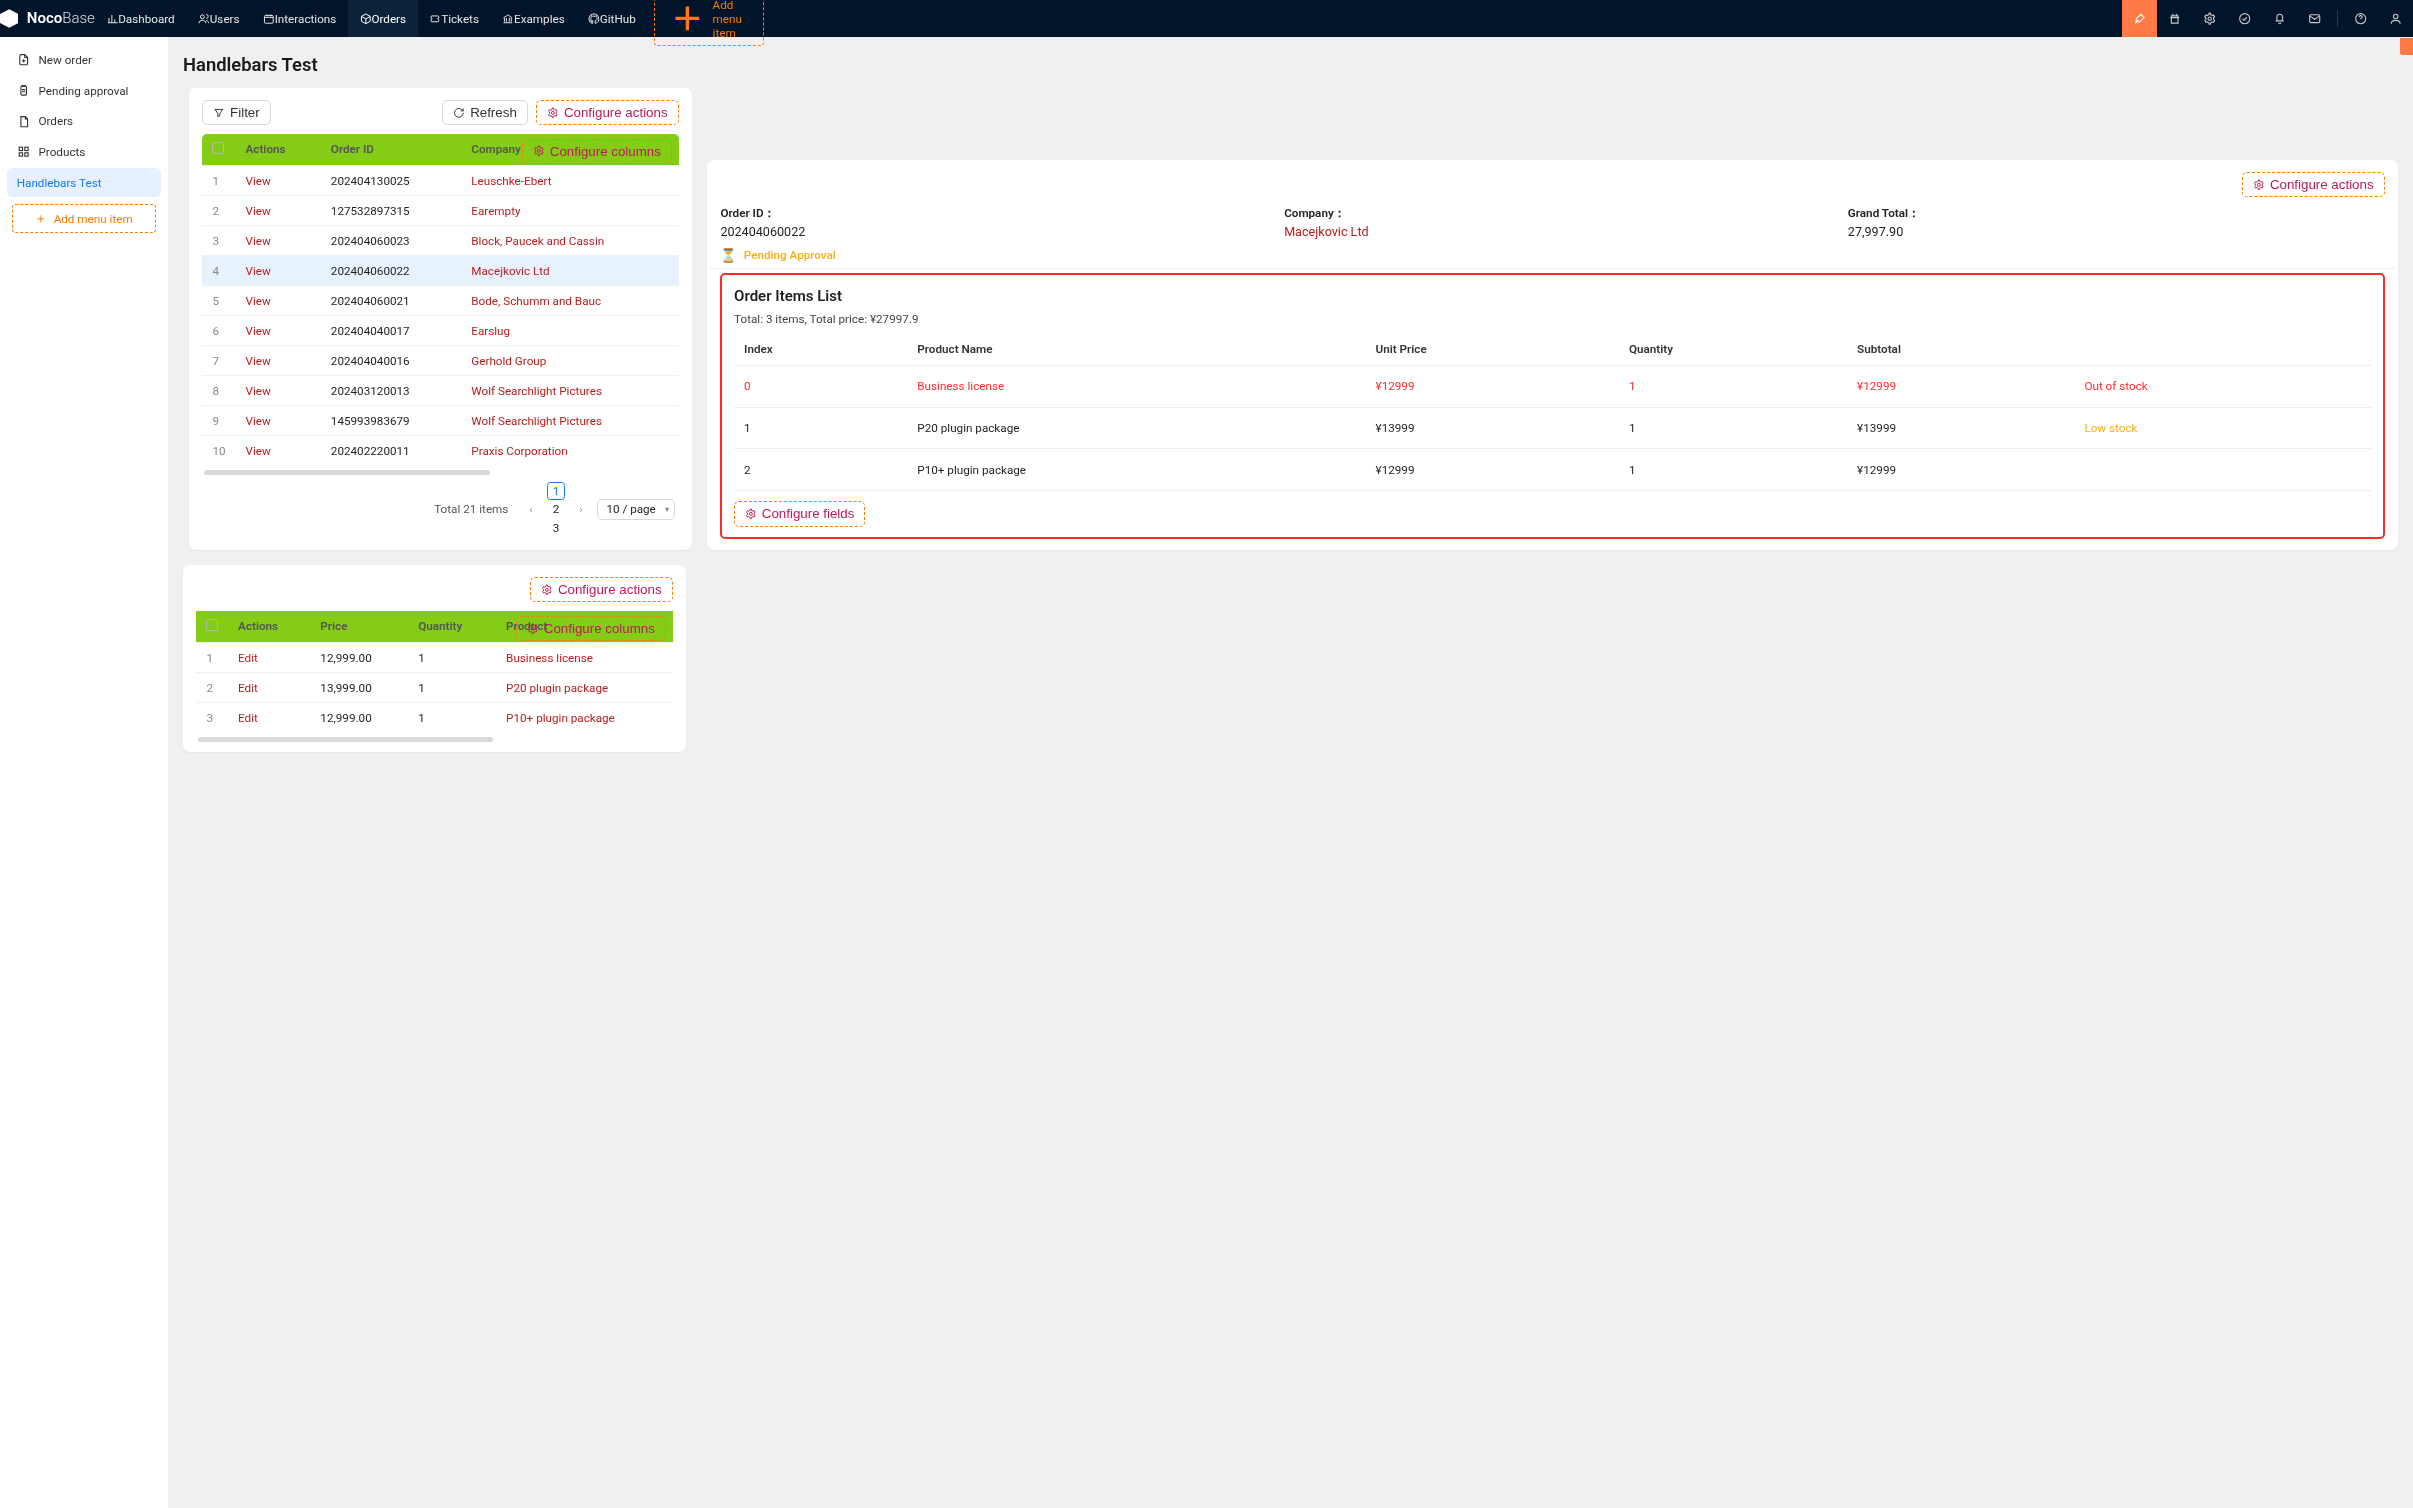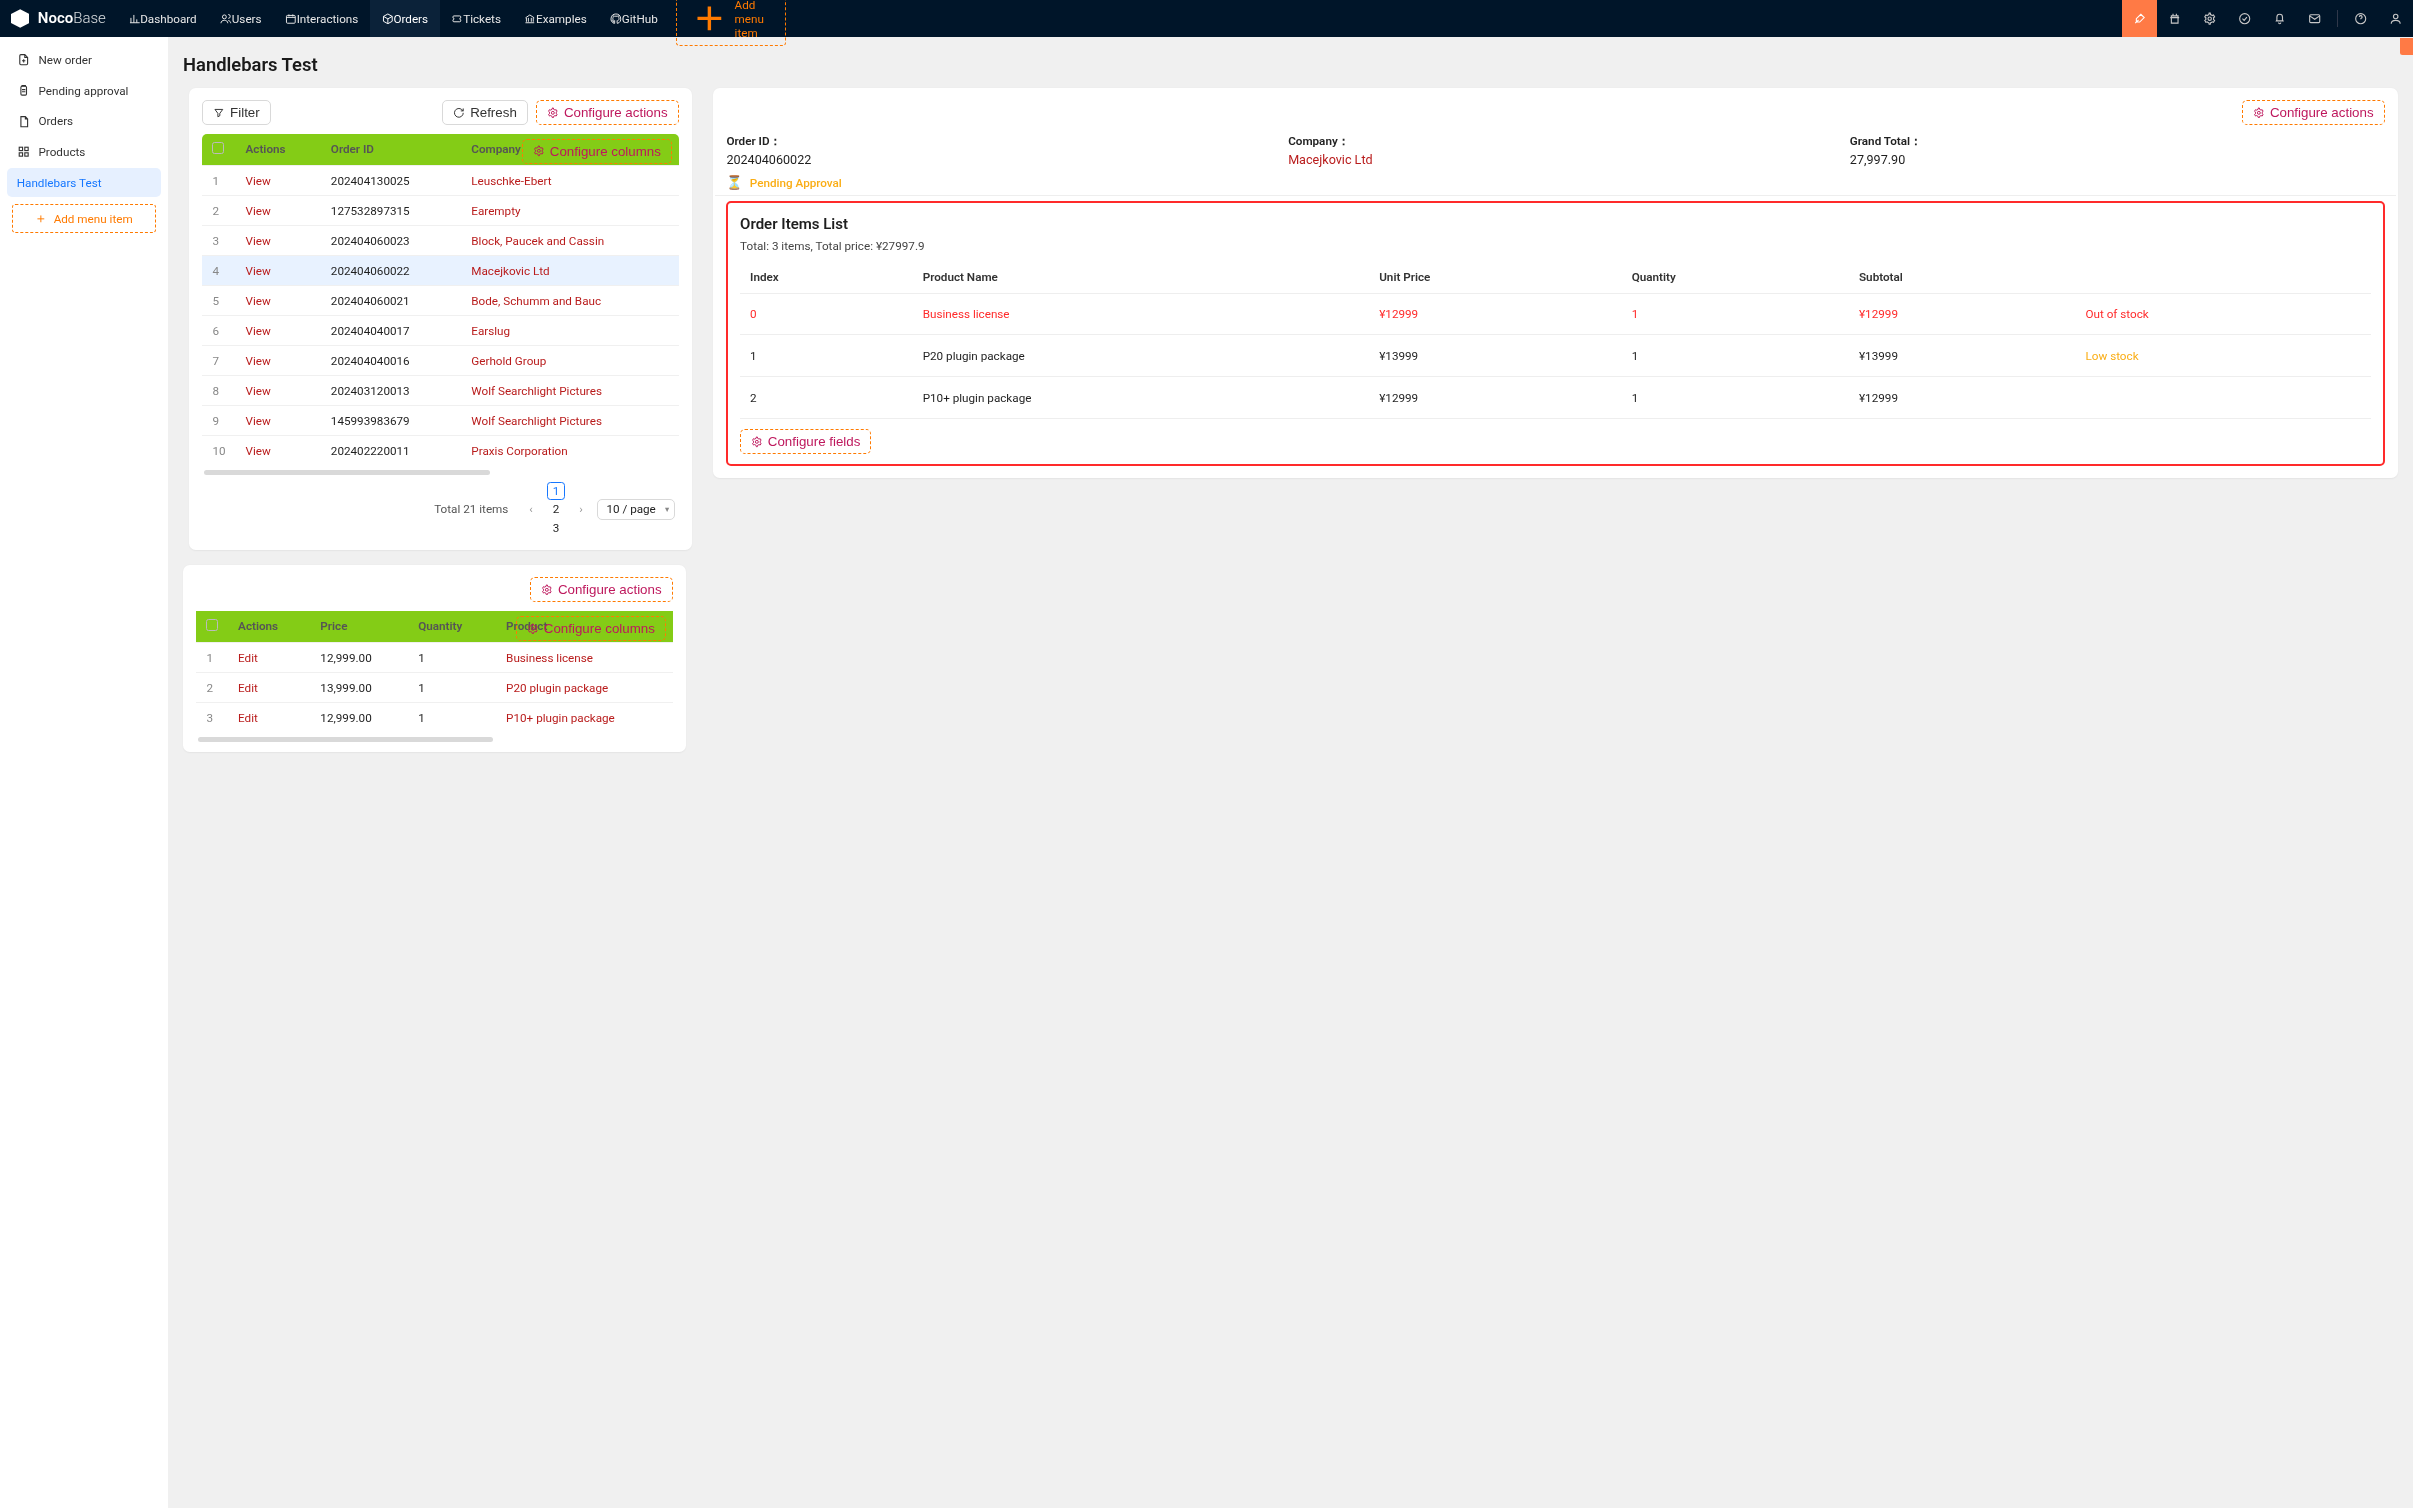--- a/index.html
+++ b/index.html
@@ -1,20 +1,20 @@
 <!DOCTYPE html>
 <html style="font-size:13.4px"><head>
 <meta charset="utf-8">
 <style>
 * { box-sizing: border-box; margin: 0; padding: 0; }
 body { font-family: -apple-system, BlinkMacSystemFont, "Segoe UI", Roboto, sans-serif; font-size: 11.7px; color: #1f1f1f; background: #f0f0f0; }
 
 
 .topnav { display:flex; align-items:center; height:37px; background:#001529; color:#fff; position:relative; }
-.logo { display:flex; align-items:center; gap:5px; padding:0 11px; font-size:15px; font-weight:600; white-space:nowrap; }
+.logo { display:flex; align-items:center; gap:5px; padding:0 0; font-size:15px; font-weight:600; white-space:nowrap; }
 .logo-cube { width:18.4px; height:18.4px; background:#fff; clip-path: polygon(50% 0, 100% 25%, 100% 75%, 50% 100%, 0 75%, 0 25%); margin-right:3.4px;}
 .logo .thin { font-weight:300; opacity:.85; }
 .topnav-items { display:flex; align-items:center; height:100%; }
 .topnav-item { display:flex; align-items:center; padding:0 11.7px; height:100%; color:#e8e8e8; cursor:pointer; font-size:11.7px; }
 .topnav-item.active { background:#0b2239; color:#fff; }
 .topnav-item svg { width:11.7px; height:11.7px; }
 .add-menu-top { display:flex; align-items:center; gap:5px; padding:5px 11.7px; margin-left:6.7px; border:0.8px dashed #ff7a00; border-radius:3.4px; color:#ff7a00; cursor:pointer; }
 .topnav-right { margin-left:auto; display:flex; align-items:center; height:100%; }
 .ticon { width:35px; height:37px; display:flex; align-items:center; justify-content:center; color:#c7c7c7; cursor:pointer; }
 .ticon.accent { background:#ff7a45; color:#fff; }
@@ -29,21 +29,21 @@
 .sidebar { width:168px; background:#fff; padding:8.4px 6.7px; }
 .side-item { display:flex; align-items:center; gap:8.4px; padding:7.5px 10px; border-radius:5px; color:#333; cursor:pointer; margin-bottom:1.7px; }
 .side-item.active { background:#e6f0ff; color:#1677ff; }
 .side-item svg { width:13.4px; height:13.4px; flex-shrink:0; }
 .side-add { display:flex; align-items:center; justify-content:center; gap:6.7px; border:0.8px dashed #ff7a00; color:#ff7a00; border-radius:3.4px; padding:6.7px 8.4px; margin:6.7px 5px; cursor:pointer; }
 
 .content { flex:1; padding:10px 15px; overflow:auto; }
 .page-title { font-size:18.4px; font-weight:600; margin:6.7px 0 13.4px 0; color:#1a1a1a; }
 
 
-.row-cards { display:flex; gap:21px; align-items:flex-start;padding-left:6px; }
+.row-cards { display:flex; gap:15px; align-items:flex-end;padding-left:6px; }
 .card { background:#fff; border-radius:6.7px; padding:11.7px 13.4px; box-shadow:0 0.8px 1.7px rgba(0,0,0,.05); }
 .card.left { flex:0 0 503px; }
 .card.right { flex:1; }
 .card.full { width:503px; margin-top:15px; }
 
 .toolbar { display:flex; align-items:center; gap:8.4px; margin-bottom:8.4px; }
 .spacer { flex:1; }
 .btn { display:inline-flex; align-items:center; gap:5px; padding:4.2px 10px; border:0.8px solid #d9d9d9; border-radius:5px; background:#fff; cursor:pointer; color:#333; }
 .btn svg { width:11.7px; height:11.7px; }
 .btn-dashed-orange { border:0.8px dashed #ff7a00; color:#be185d; background:transparent; }

